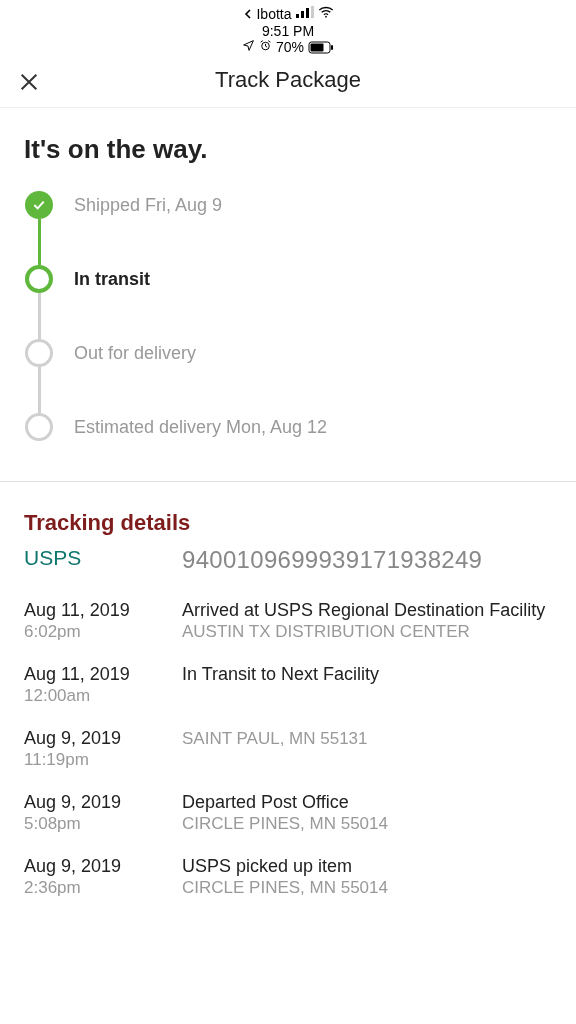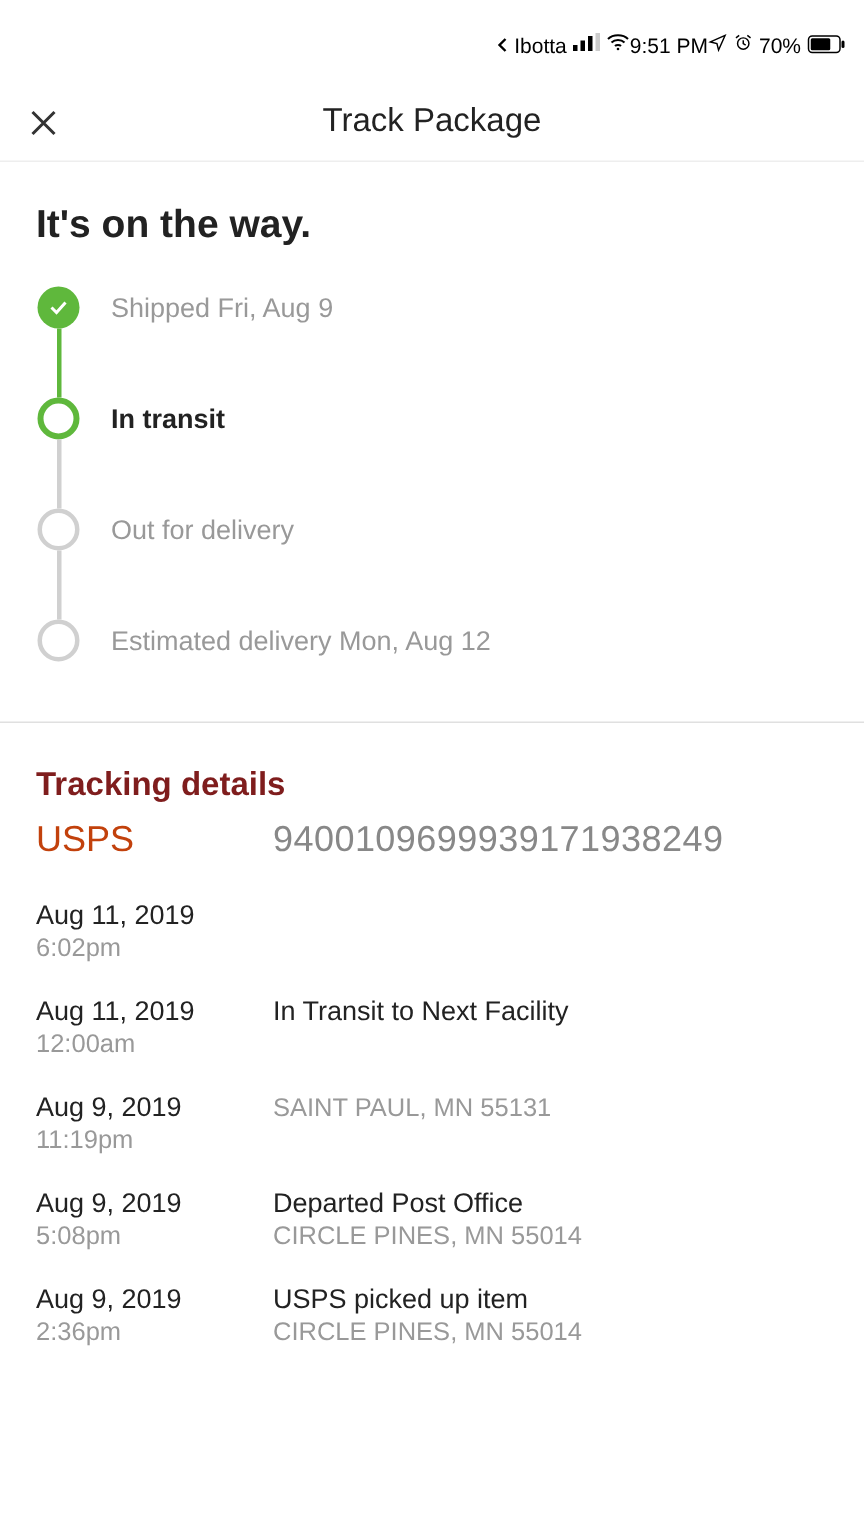--- a/index.html
+++ b/index.html
@@ -1,18 +1,18 @@
 <!DOCTYPE html>
 <html><head>
   <meta charset="utf-8">
   <style>
     * { margin: 0; padding: 0; box-sizing: border-box; }
     body { font-family: -apple-system, BlinkMacSystemFont, "Helvetica Neue", sans-serif; background: #fff; width: 576px; height: 1024px; overflow: hidden; }
     
-    .status-bar { display: flex; justify-content: flex-end; align-items: center; padding: 20px 12px; font-size: 14px; font-weight: 500; }
+    .status-bar { display: flex; justify-content: flex-start; align-items: center; padding: 4px 12px; font-size: 14px; font-weight: 500; flex-direction: column; }
     .status-left, .status-right { display: flex; align-items: center; gap: 4px; }
     .status-center { font-weight: 400; }
     .back-app { display: flex; align-items: center; gap: 2px; font-size: 14px; }
     .signal-bars { font-size: 13px; }
     .wifi-icon svg { width: 16px; height: 16px; }
     .battery-icon { display: inline-flex; align-items: center; }
     
     .nav-bar { display: flex; align-items: flex-end; padding: 12px 18px 14px; position: relative; border-bottom: 1px solid #eee; }
     .close-btn { width: 22px; height: 22px; display: flex; align-items: center; justify-content: center; background: none; border: none; cursor: pointer; padding: 0; }
     .close-btn svg { width: 22px; height: 22px; stroke: #333; stroke-width: 2.2; }
@@ -33,21 +33,21 @@
     .tl-label.muted { color: #999; }
     .tl-label.active { color: #222; font-weight: 600; }
     .tl-connector { width: 3px; height: 46px; margin-left: 14px; }
     .tl-connector.green { background: #5fb83c; }
     .tl-connector.gray { background: #d0d0d0; }
     
     .divider { height: 1px; background: #e0e0e0; margin: 40px -24px 28px; }
     
     .details-title { font-size: 22px; font-weight: 700; color: #7f1d1d; margin-bottom: 10px; }
     .carrier-row { display: flex; margin-bottom: 26px; }
-    .carrier { width: 158px; font-size: 24px; color: #c2410c; }
+    .carrier { width: 158px; font-size: 21px; color: #0f766e; }
     .tracking-num { font-size: 24px; color: #888; letter-spacing: 0.3px; }
     
     .event { display: flex; margin-bottom: 22px; }
     .event-date-col { width: 158px; flex-shrink: 0; }
     .event-date { font-size: 18px; color: #222; }
     .event-time { font-size: 17px; color: #999; margin-top: 1px; }
     .event-body { flex: 1; }
     .event-status { font-size: 18px; color: #222; }
     .event-loc { font-size: 17px; color: #999; margin-top: 1px; }
   </style>
@@ -153,20 +153,24 @@
     <div class="carrier">USPS</div>
     <div class="tracking-num">9400109699939171938249</div>
   </div>
 
   <div>
     <div class="event">
       <div class="event-date-col">
         <div class="event-date">Aug 11, 2019</div>
         <div class="event-time">6:02pm</div>
       </div>
+      <div class="event-body">
+        <div class="event-status">Arrived at USPS Regional Destination Facility</div>
+        <div class="event-loc">AUSTIN TX DISTRIBUTION CENTER</div>
+      </div>
     </div>
     <div class="event">
       <div class="event-date-col">
         <div class="event-date">Aug 11, 2019</div>
         <div class="event-time">12:00am</div>
       </div>
       <div class="event-body">
         <div class="event-status">In Transit to Next Facility</div>
         <div class="event-loc"></div>
       </div>

